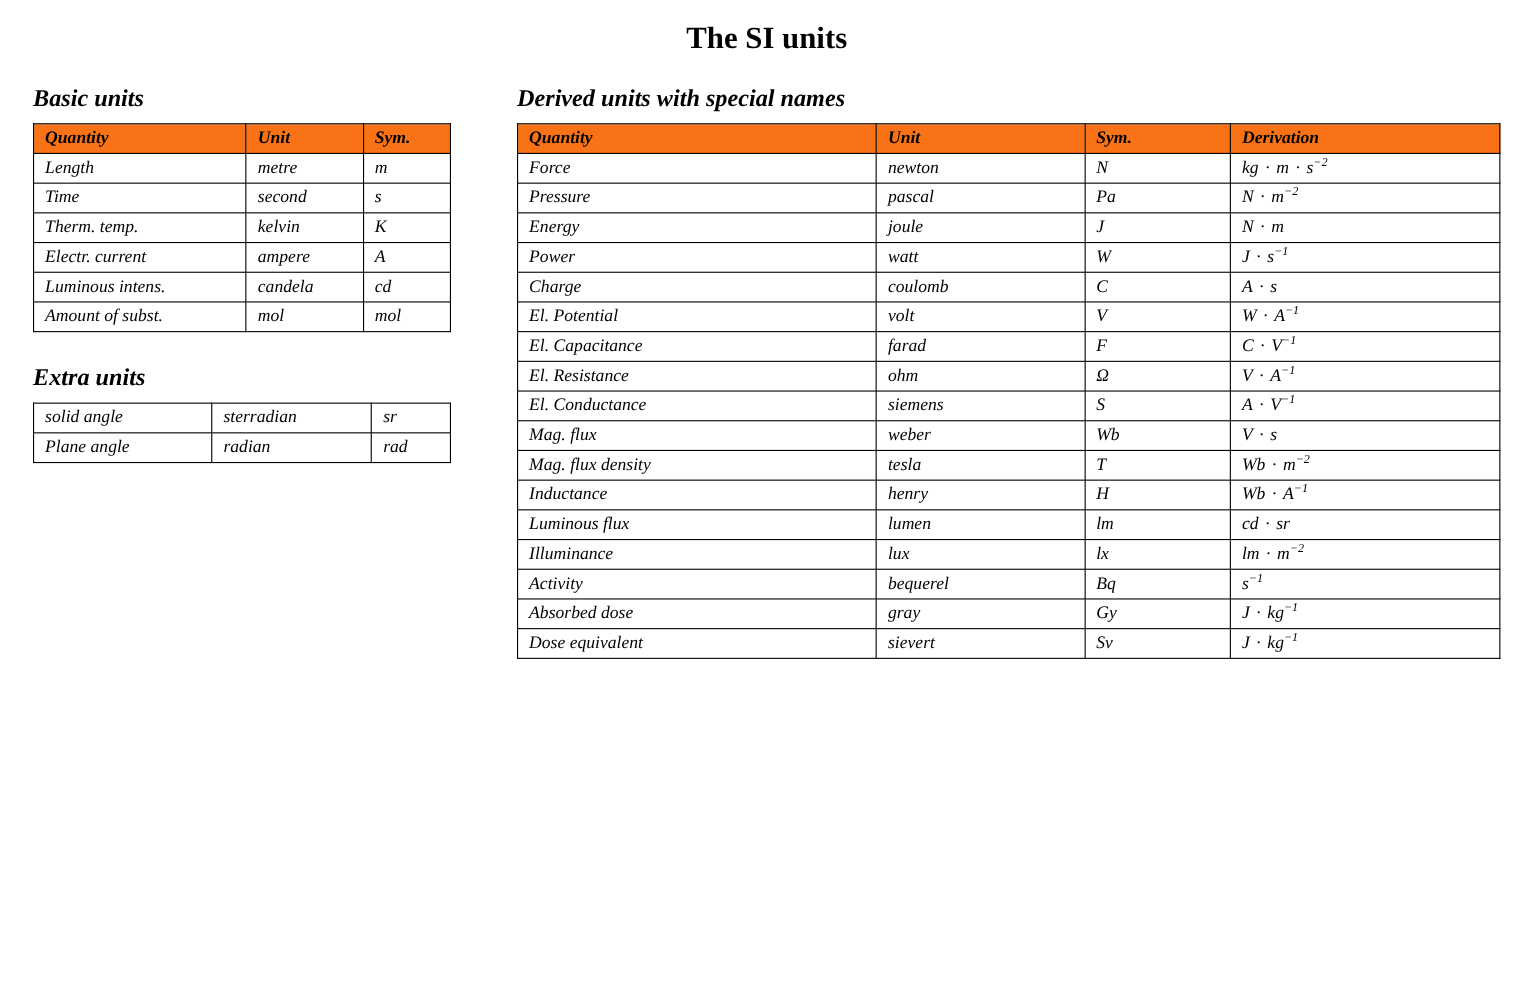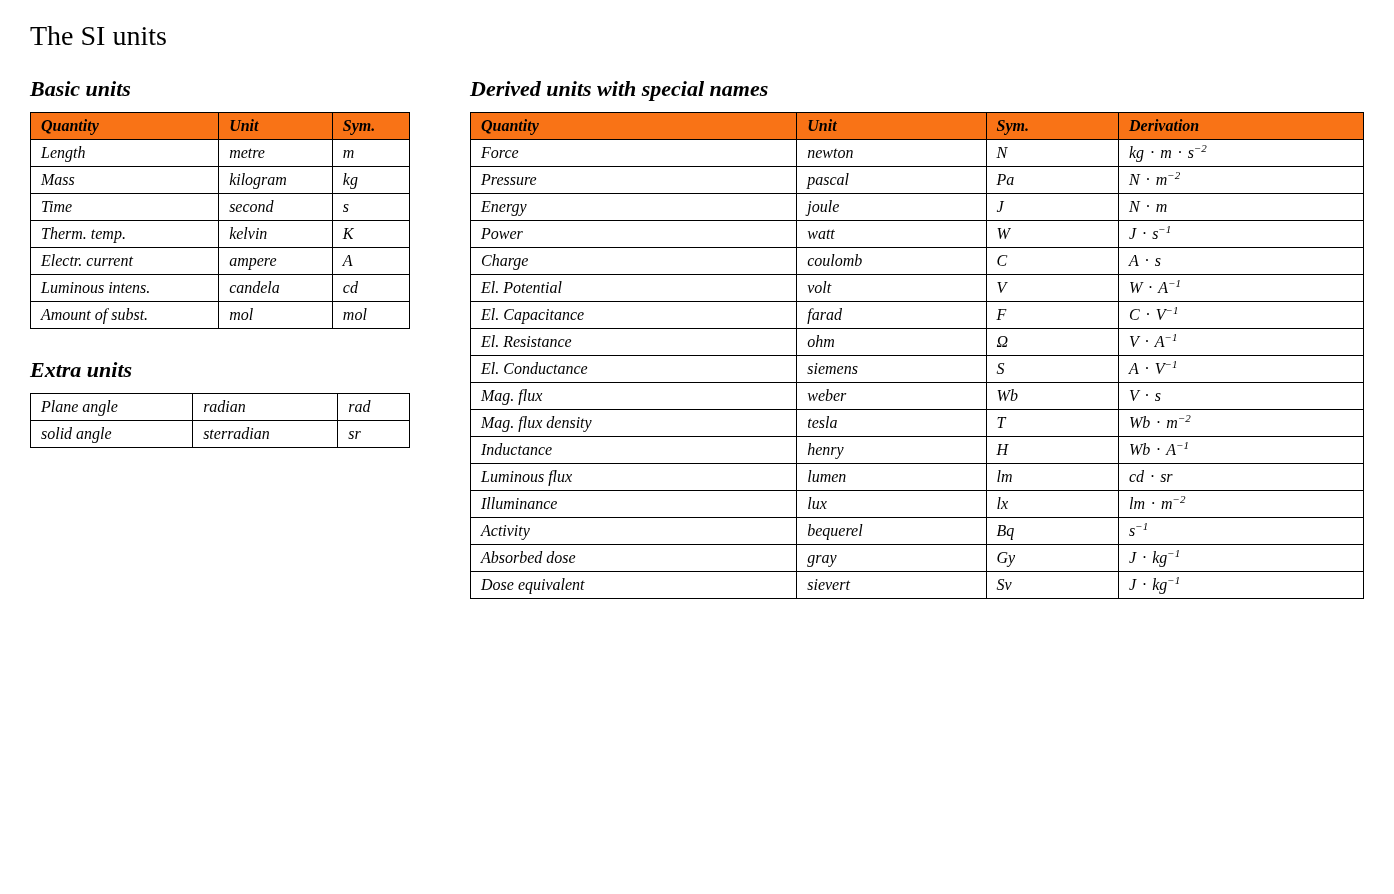--- a/index.html
+++ b/index.html
@@ -12,23 +12,23 @@
       background: #fff;
       font-family: "Times New Roman", Times, serif;
       font-size: 16px;
       color: #000;
       padding: 20px 30px;
       width: 1394px;
       min-height: 894px;
     }
 
     h1 {
-      text-align: left;
+      text-align: center;
       font-size: 28px;
-      font-weight: normal;
+      font-weight: bold;
       margin-bottom: 24px;
     }
 
     .main-layout {
       display: flex;
       gap: 60px;
       align-items: flex-start;
       font-style: italic;
     }
 
@@ -94,25 +94,20 @@
           <th>Sym.</th>
         </tr>
       </thead>
       <tbody>
         <tr>
           <td>Length</td>
           <td>metre</td>
           <td>m</td>
         </tr>
         <tr>
-          <td>Mass</td>
-          <td>kilogram</td>
-          <td>kg</td>
-        </tr>
-        <tr>
           <td>Time</td>
           <td>second</td>
           <td>s</td>
         </tr>
         <tr>
           <td>Therm. temp.</td>
           <td>kelvin</td>
           <td>K</td>
         </tr>
         <tr>
@@ -131,28 +126,28 @@
           <td>mol</td>
         </tr>
       </tbody>
     </table>
 
     <h2>Extra units</h2>
 
     <table>
       <tbody>
         <tr>
+          <td>solid angle</td>
+          <td>sterradian</td>
+          <td>sr</td>
+        </tr>
+        <tr>
           <td>Plane angle</td>
           <td>radian</td>
           <td>rad</td>
-        </tr>
-        <tr>
-          <td>solid angle</td>
-          <td>sterradian</td>
-          <td>sr</td>
         </tr>
       </tbody>
     </table>
 
   </div>
 
   <div class="right-column">
 
     <h2>Derived units with special names</h2>
 

